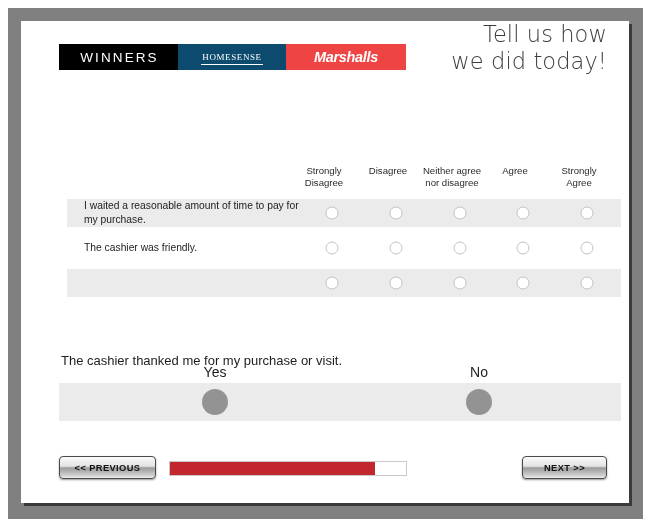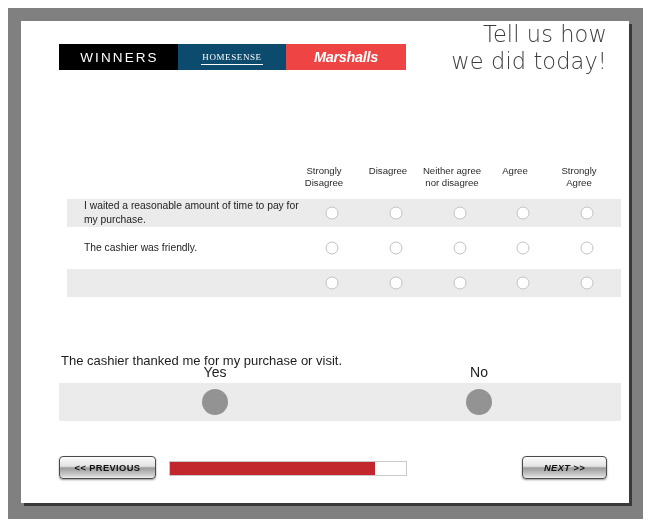--- a/index.html
+++ b/index.html
@@ -241,21 +241,20 @@
     cursor: pointer;
     box-sizing: border-box;
   }
   #previous-button {
     left: 38px;
     width: 97px;
   }
   #next-button {
     right: 22px;
     width: 85px;
-    font-style: italic;
   }
 
   #progress-bar {
     position: absolute;
     left: 148px;
     top: 5px;
     width: 238px;
     height: 15px;
     background: #ffffff;
     border: 1px solid #c9c9c9;

